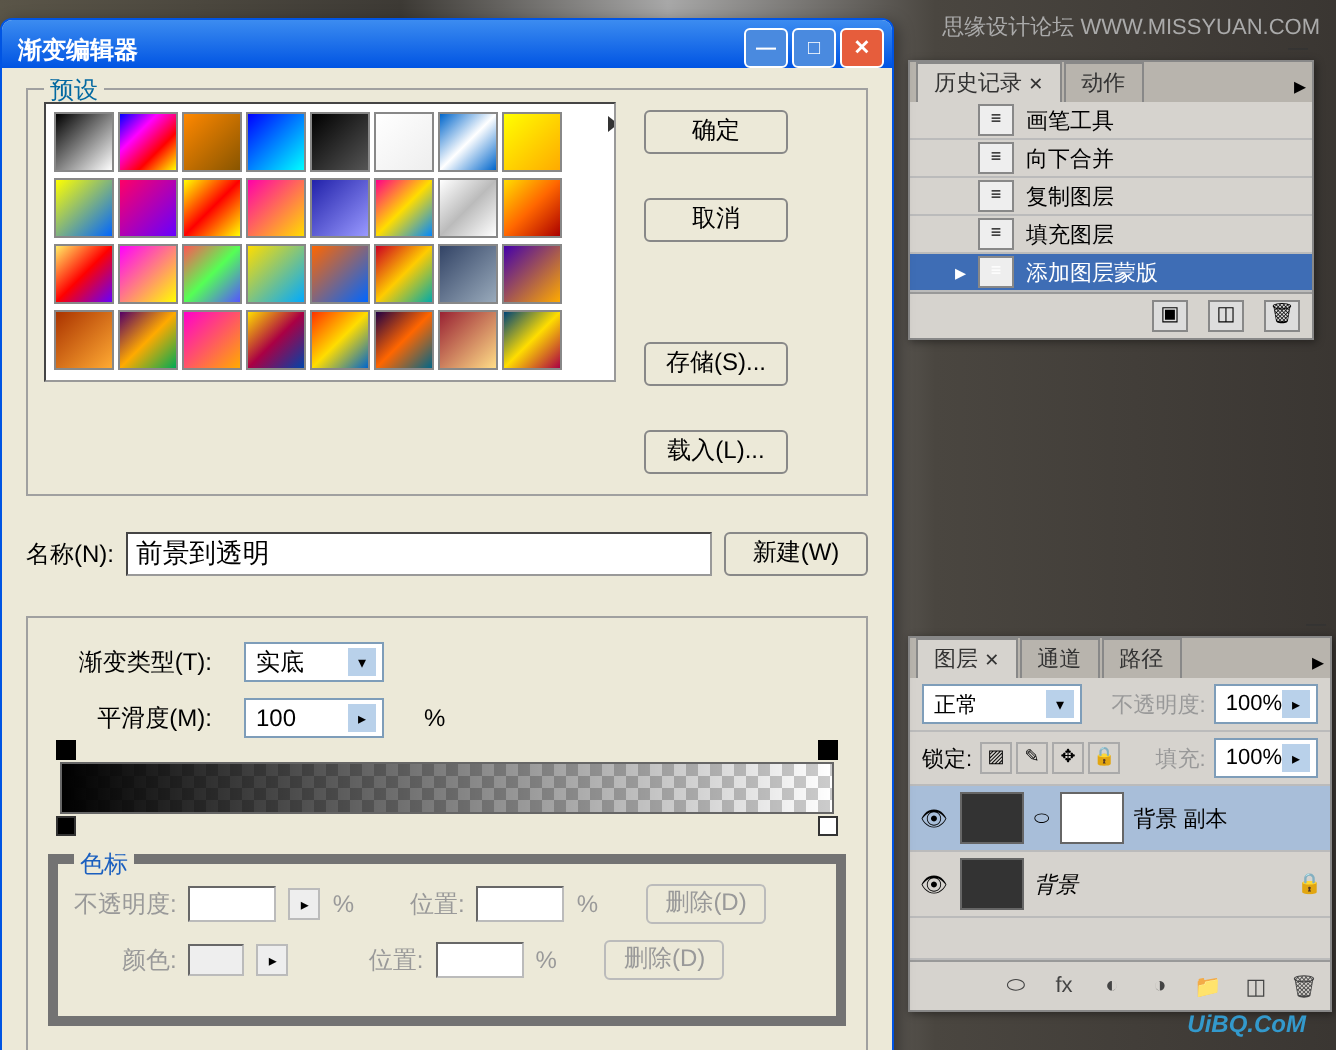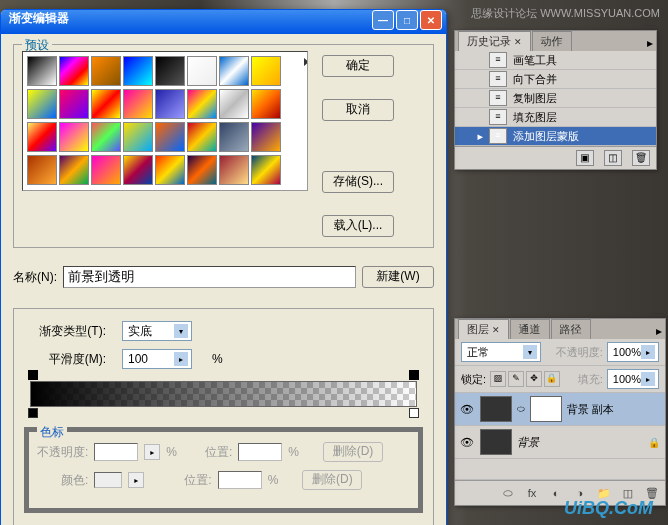--- a/index.html
+++ b/index.html
@@ -1,22 +1,22 @@
 <!DOCTYPE html>
 <html><head>
 <meta charset="utf-8">
 <style>
 body{margin:0;width:668px;height:525px;background:#3a3a3a;font-family:SimSun,Arial,sans-serif;font-size:12px;color:#000;position:relative;overflow:hidden}
 .bg-photo{position:absolute;left:0;top:0;width:668px;height:525px;background:linear-gradient(to right,#5a5548 0%,#3d3a35 30%,#a8a8a8 50%,#4a4640 70%,#3a3632 100%);z-index:0}
 .watermark-top{position:absolute;right:8px;top:6px;color:#aaa;font-size:11px;z-index:1}
-.watermark-bottom{position:absolute;right:15px;bottom:6px;color:#39c;font-weight:bold;font-size:18px;font-style:italic;z-index:100}
+.watermark-bottom{position:absolute;right:15px;bottom:6px;color:#39c;font-weight:bold;font-size:12px;font-style:italic;z-index:100}
 
 
 .dlg{position:absolute;left:0;top:9px;width:445px;background:#ece9d8;border:1px solid #0054e3;border-radius:6px 6px 0 0;z-index:50;box-shadow:2px 2px 8px rgba(0,0,0,0.4)}
-.titlebar{height:24px;background:linear-gradient(to bottom,#3c8cf0 0%,#0054e3 100%);border-radius:5px 5px 0 0;display:flex;align-items:flex-start;color:#fff;font-weight:bold;padding:0 4px 0 8px}
+.titlebar{height:24px;background:linear-gradient(to bottom,#3c8cf0 0%,#0054e3 100%);border-radius:5px 5px 0 0;display:flex;align-items:flex-end;color:#fff;font-weight:bold;padding:0 4px 0 8px}
 .titlebar .title{flex:1}
 .title-btns{display:flex;gap:2px}
 .title-btn{width:20px;height:18px;border:1px solid #fff;border-radius:3px;background:#4a8adf;display:flex;align-items:center;justify-content:center;font-size:10px;color:#fff;cursor:pointer}
 .title-btn.close{background:#e65d3c}
 .dlg-body{padding:10px 12px 14px 12px}
 
 .preset-box{border:1px solid #a0a0a0;padding:6px 8px 10px 8px;position:relative;margin-bottom:18px}
 .preset-label{color:#0369a1;position:absolute;top:-8px;left:8px;background:#ece9d8;padding:0 3px}
 .preset-row{display:flex;align-items:flex-start;gap:14px}
 .swatch-grid{width:276px;border:1px inset #999;background:#fff;padding:4px;display:flex;flex-wrap:wrap;gap:2px;height:130px;overflow:hidden;position:relative}

